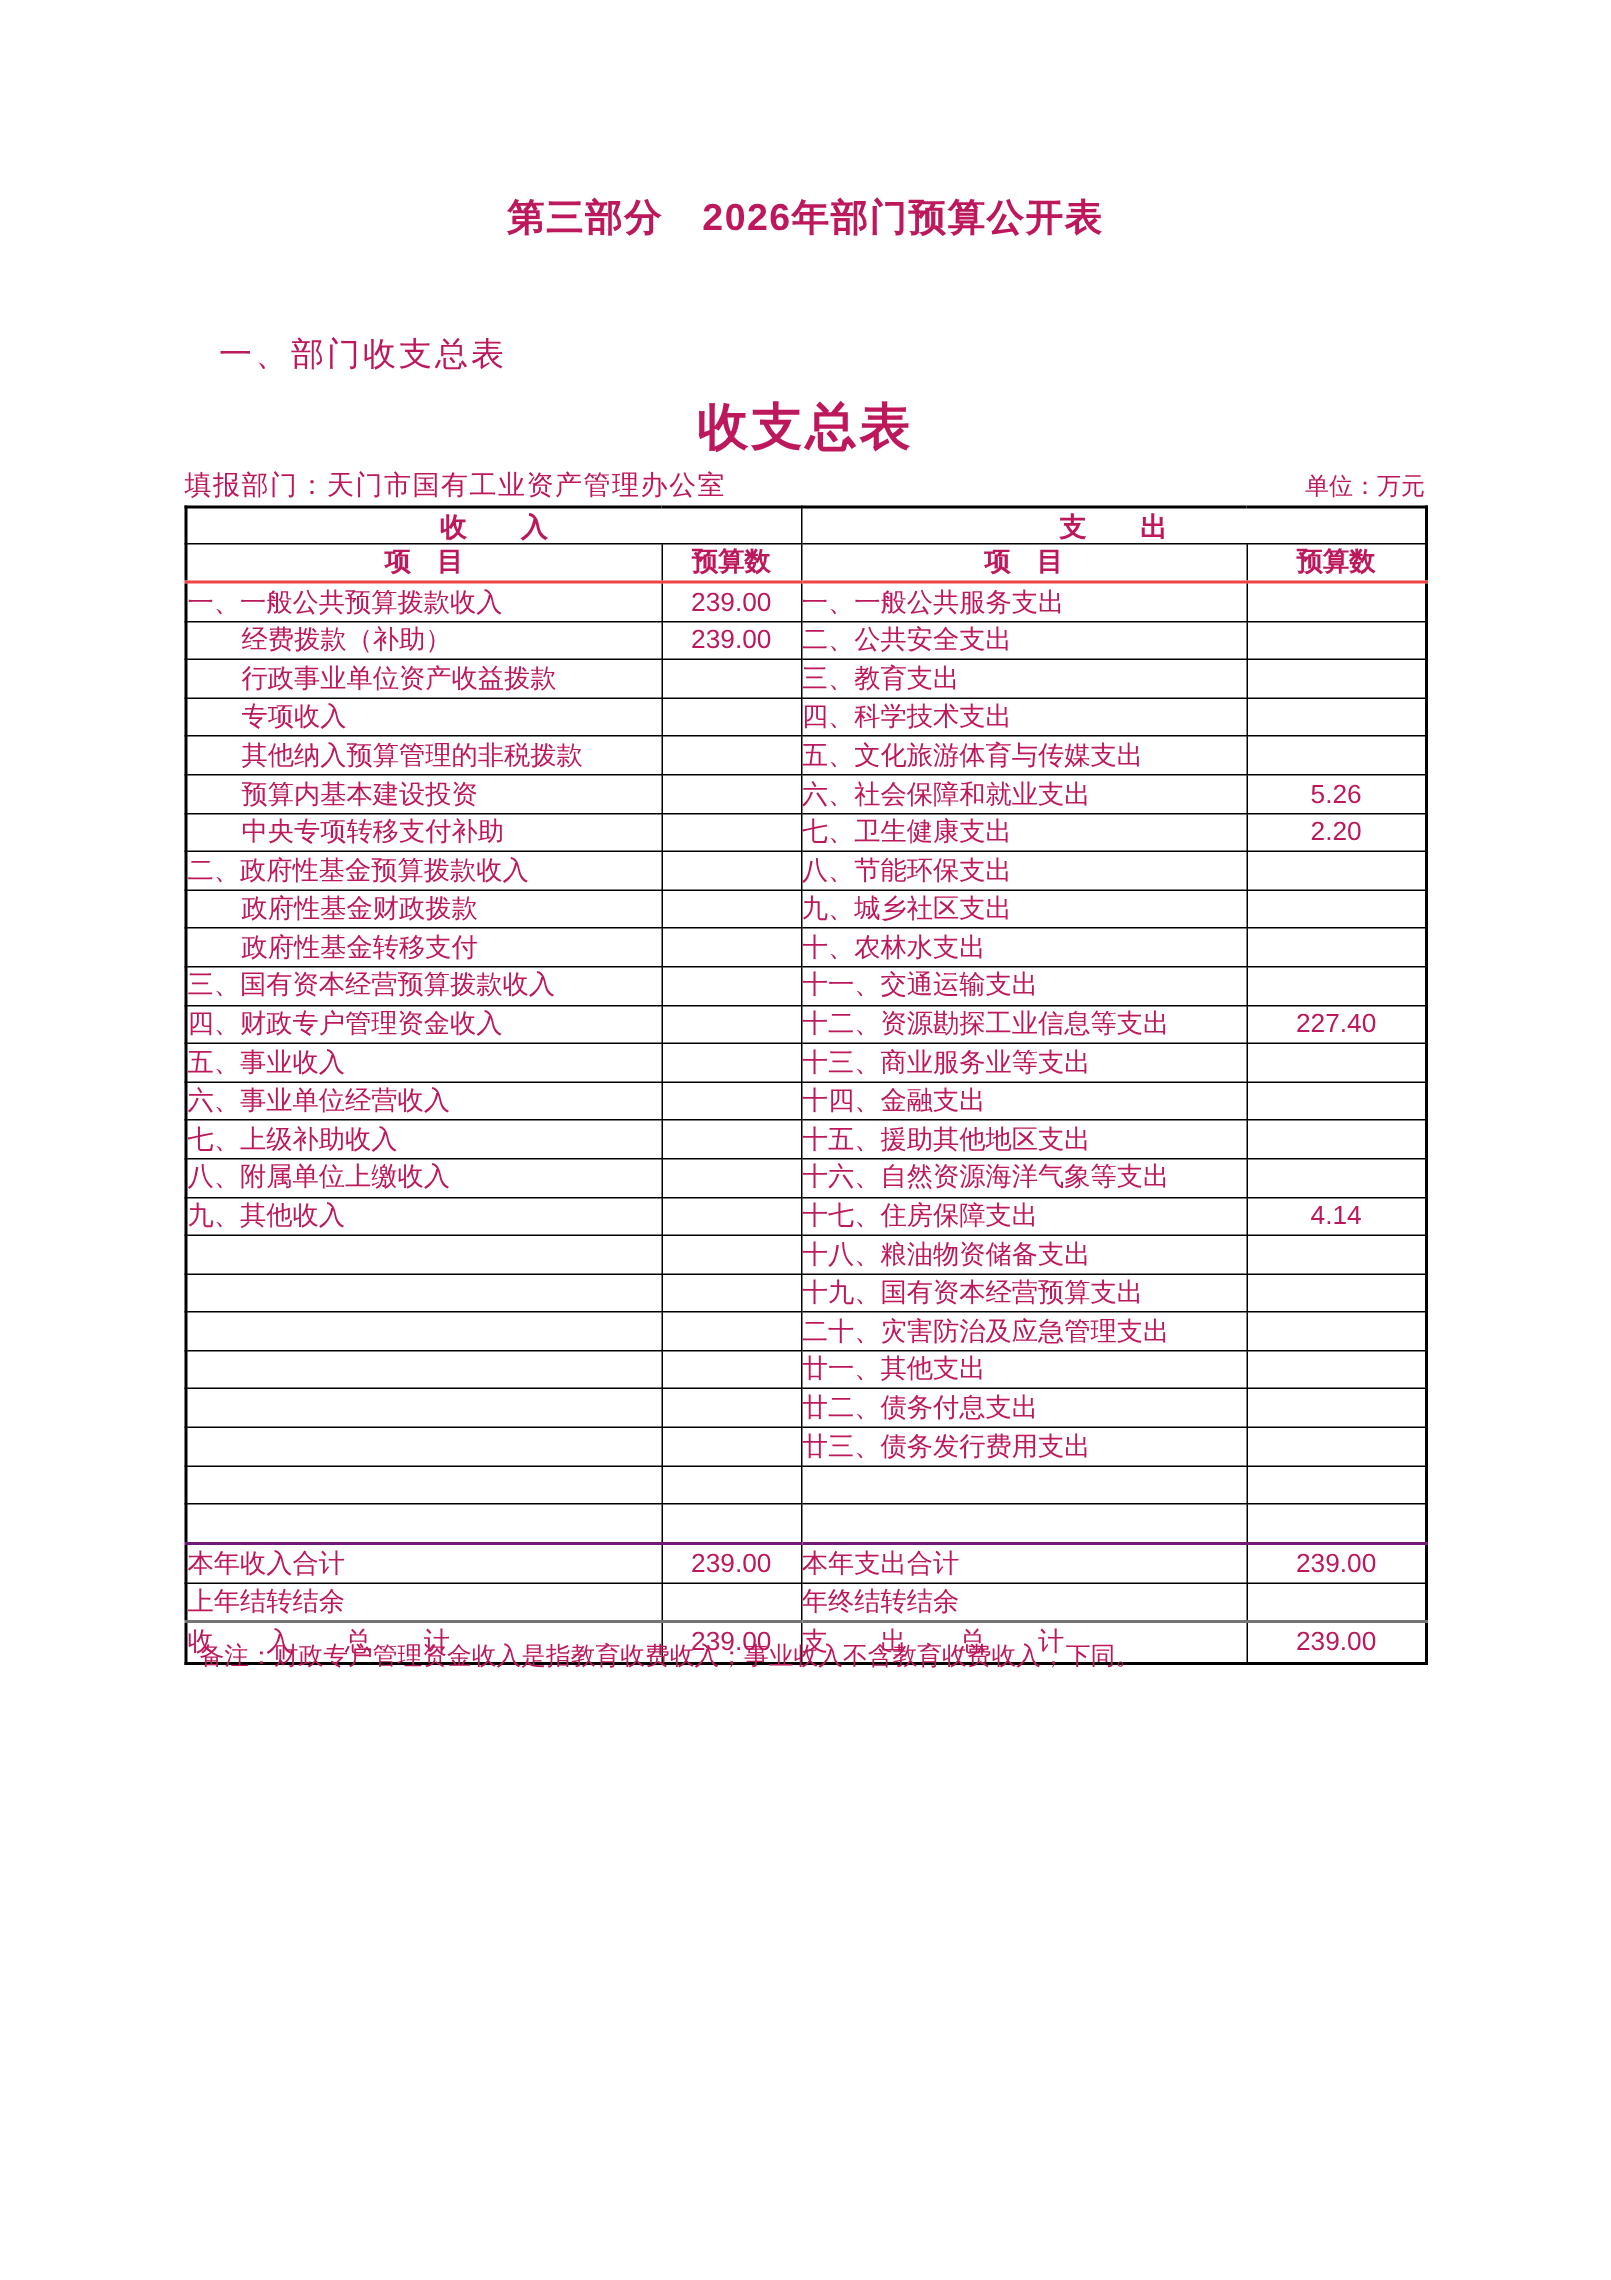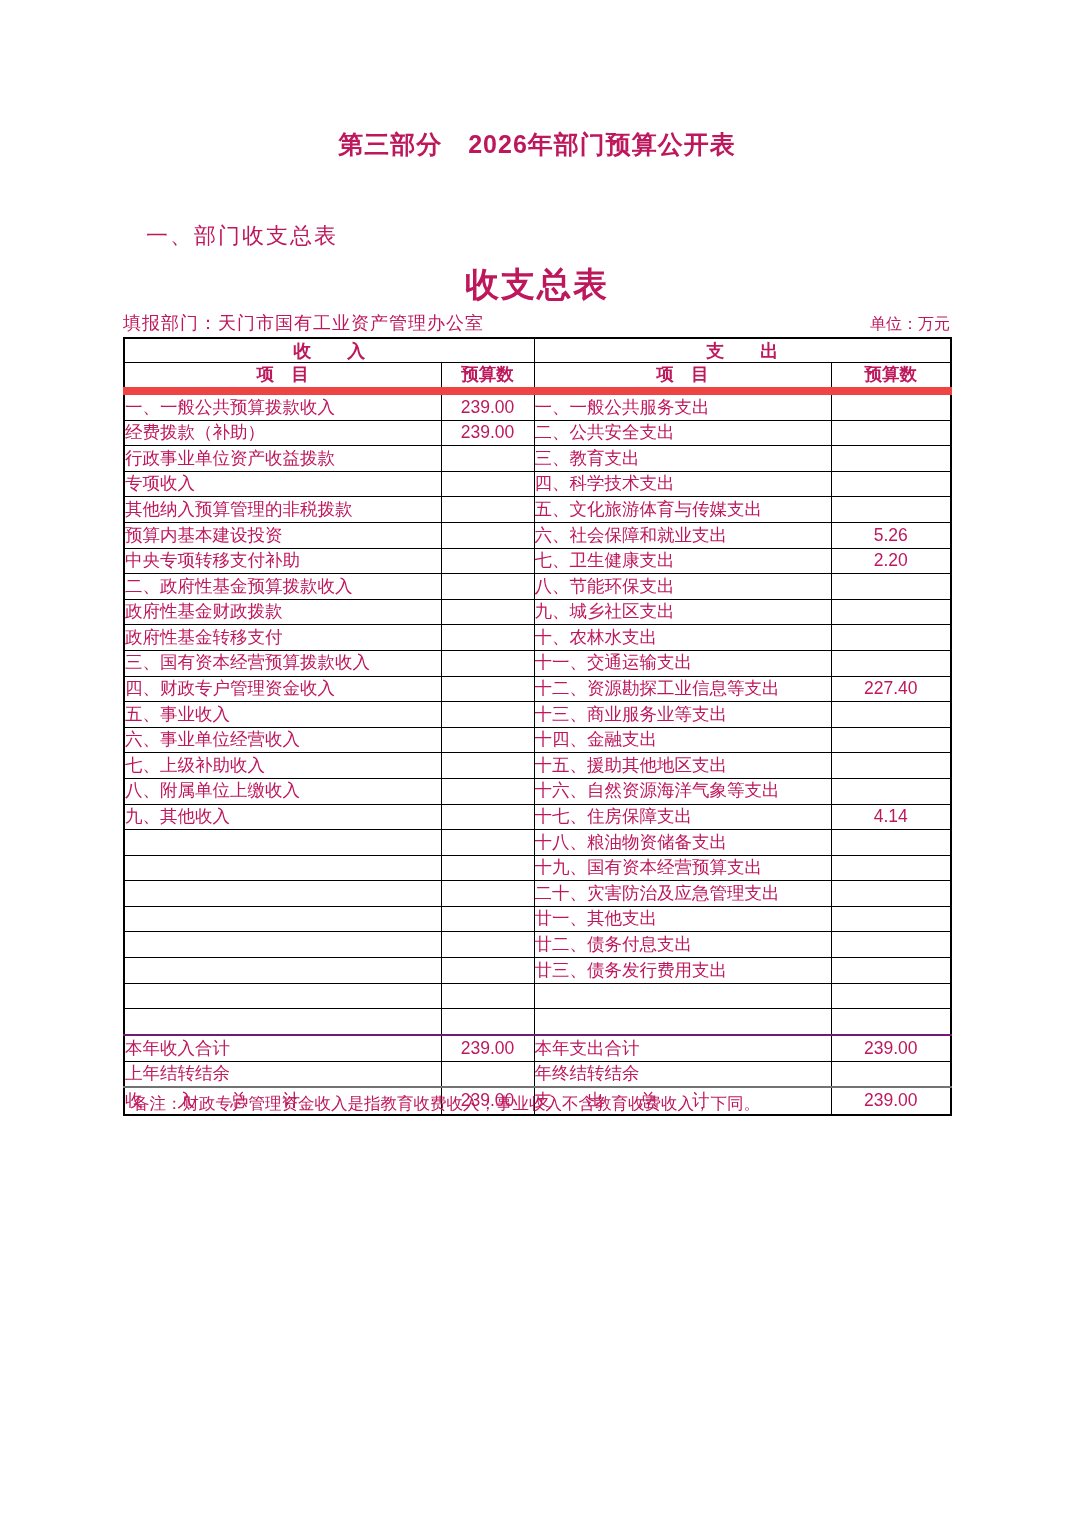--- a/index.html
+++ b/index.html
@@ -75,24 +75,24 @@
     height: 23px;
     text-align: center;
     font-weight: bold;
     font-size: 18px;
   }
   tr.col-header td {
     height: 24px;
     text-align: center;
     font-weight: bold;
     font-size: 17.5px;
-    border-bottom: 8px solid #ef4444;
+    border-bottom: 2px solid #ef4444;
   }
   td.label { text-align: left; padding-left: 10px; }
-  td.label.indent { }
+  td.label.indent { padding-left: 36px; }
   td.value {
     text-align: center;
     padding-right: 8px;
     font-family: "Liberation Sans", "DejaVu Sans", sans-serif;
     font-size: 17.5px;
   }
   tr.summary-first td { border-top: 2px solid #701a75; height: 25px; }
   tr.summary-mid td { height: 24px; }
   tr.summary-total td { border-top: 2px solid #737373; height: 26px; }
   .footnote {

